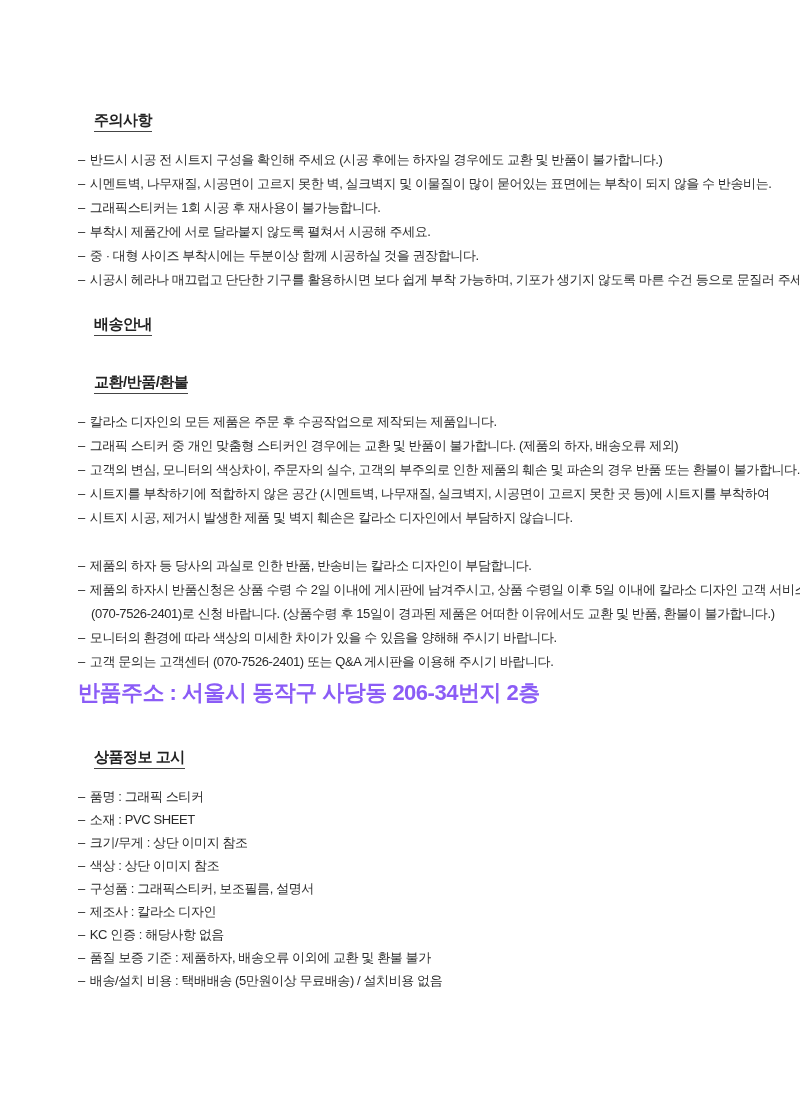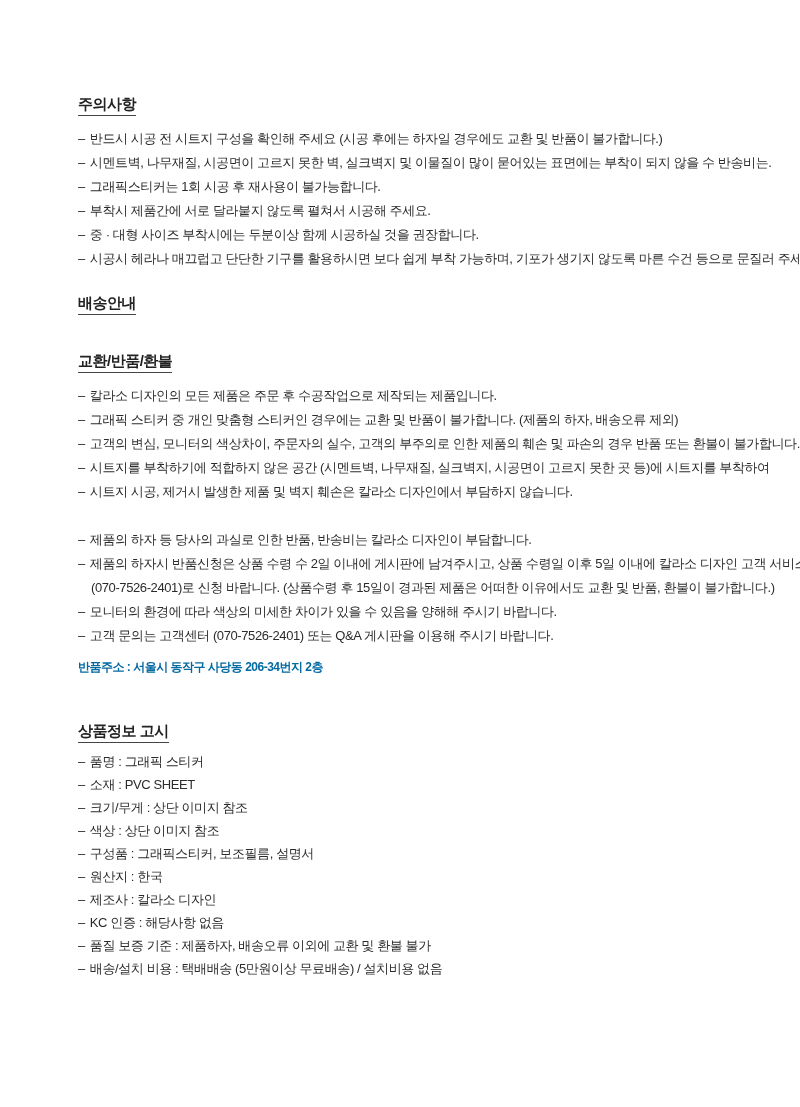--- a/index.html
+++ b/index.html
@@ -9,21 +9,21 @@
     height: 1107px;
     box-sizing: border-box;
     background: #ffffff;
     overflow: hidden;
     padding: 95px 0 0 78px;
     font-family: "Liberation Sans", sans-serif;
     color: #2b2b2b;
   }
   .sec-heading {
     display: table;
-    margin: 0;
+    margin: 16px;
     font-size: 15px;
     line-height: 18px;
     font-weight: 600;
     letter-spacing: -0.5px;
     color: #222222;
     padding-bottom: 2px;
     border-bottom: 1px solid #444444;
   }
   .lines { margin-top: 11px; }
   .line {
@@ -32,25 +32,25 @@
     letter-spacing: -0.4px;
     white-space: nowrap;
   }
   .line .dash { margin-right: 5px; }
   .line.indent { padding-left: 13px; }
   .line.gap { height: 24px; }
   #sec-shipping { margin-top: 23px; }
   #sec-returns { margin-top: 37px; }
   .return-address {
     margin-top: 6px;
-    font-size: 12px;
+    font-size: 22px;
     line-height: 26px;
     font-weight: 600;
     letter-spacing: -0.5px;
-    color: #0369a1;
+    color: #8b5cf6;
     white-space: nowrap;
   }
   #sec-product-info { margin-top: 42px; }
   #sec-product-info .lines { margin-top: 7px; }
   #sec-product-info .line { line-height: 23px; }
 </style>
 </head>
 <body>
 
 <div class="page">
@@ -91,21 +91,20 @@
   <div class="return-address">반품주소 : 서울시 동작구 사당동 206-34번지 2층</div>
 
   <section id="sec-product-info">
     <h2 class="sec-heading">상품정보 고시</h2>
     <div class="lines">
         <div class="line bullet"><span class="dash">–</span><span>품명 :  그래픽 스티커</span></div>
         <div class="line bullet"><span class="dash">–</span><span>소재 :  PVC SHEET</span></div>
         <div class="line bullet"><span class="dash">–</span><span>크기/무게 :  상단 이미지 참조</span></div>
         <div class="line bullet"><span class="dash">–</span><span>색상 :  상단 이미지 참조</span></div>
         <div class="line bullet"><span class="dash">–</span><span>구성품 :  그래픽스티커, 보조필름, 설명서</span></div>
-        <div class="line bullet"><span class="dash">–</span><span>원산지 :  한국</span></div>
         <div class="line bullet"><span class="dash">–</span><span>제조사 :  칼라소 디자인</span></div>
         <div class="line bullet"><span class="dash">–</span><span>KC 인증 :  해당사항 없음</span></div>
         <div class="line bullet"><span class="dash">–</span><span>품질 보증 기준 : 제품하자, 배송오류 이외에 교환 및 환불 불가</span></div>
         <div class="line bullet"><span class="dash">–</span><span>배송/설치 비용 : 택배배송 (5만원이상 무료배송) / 설치비용 없음</span></div>
       </div>
   </section>
 
 </div>
 
 </body></html>

